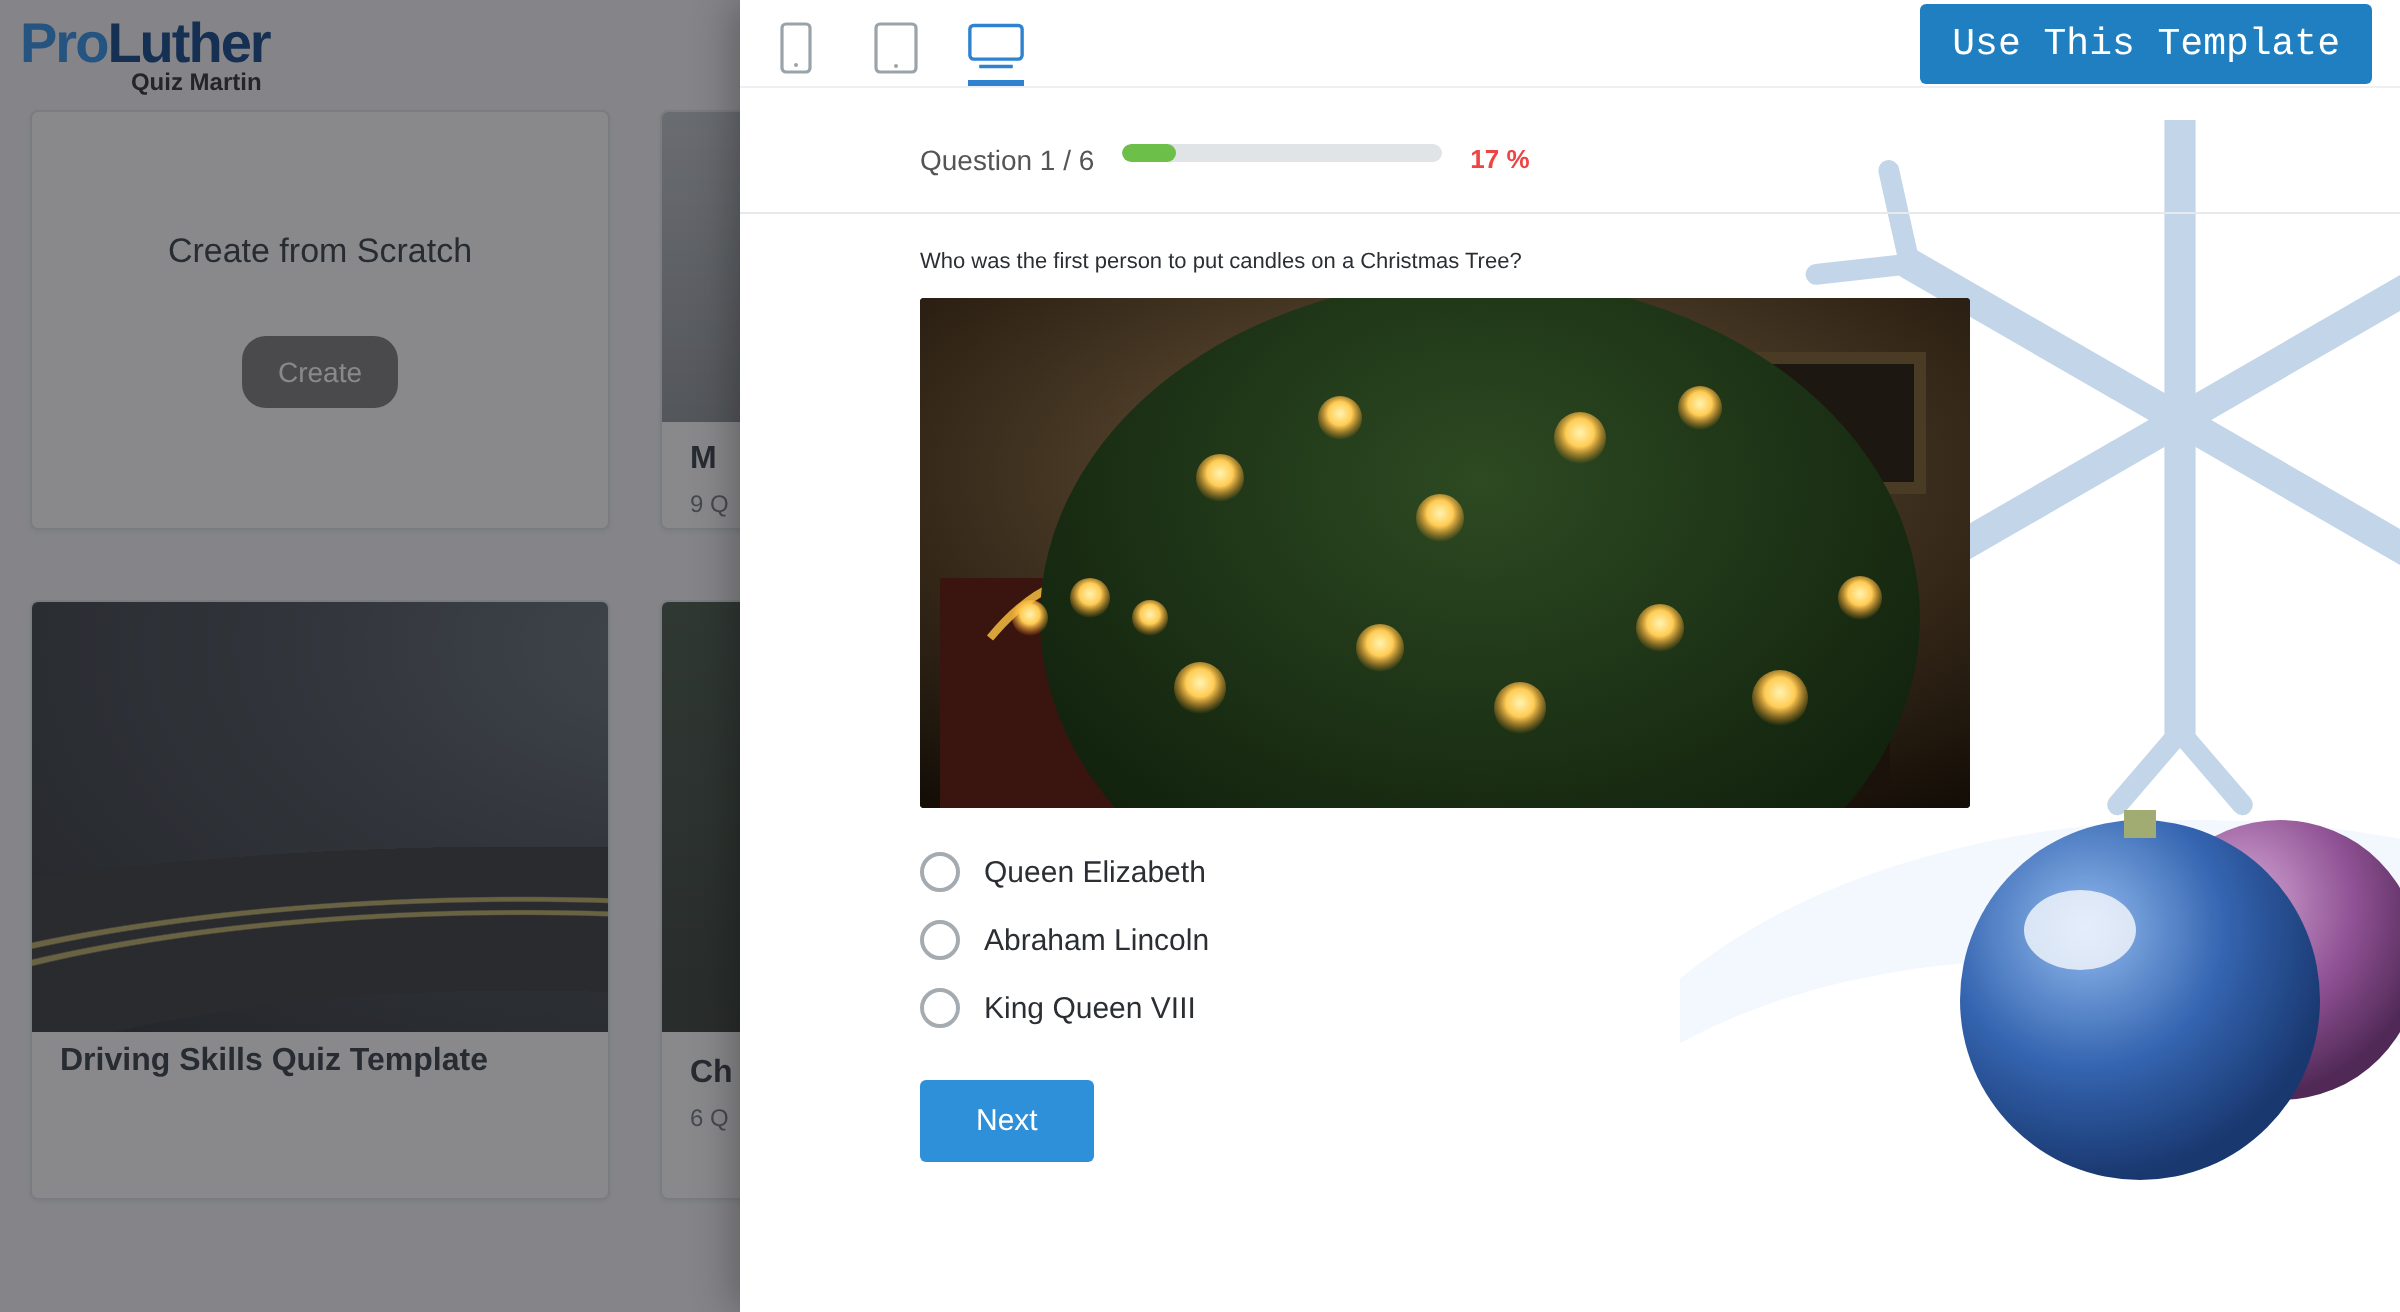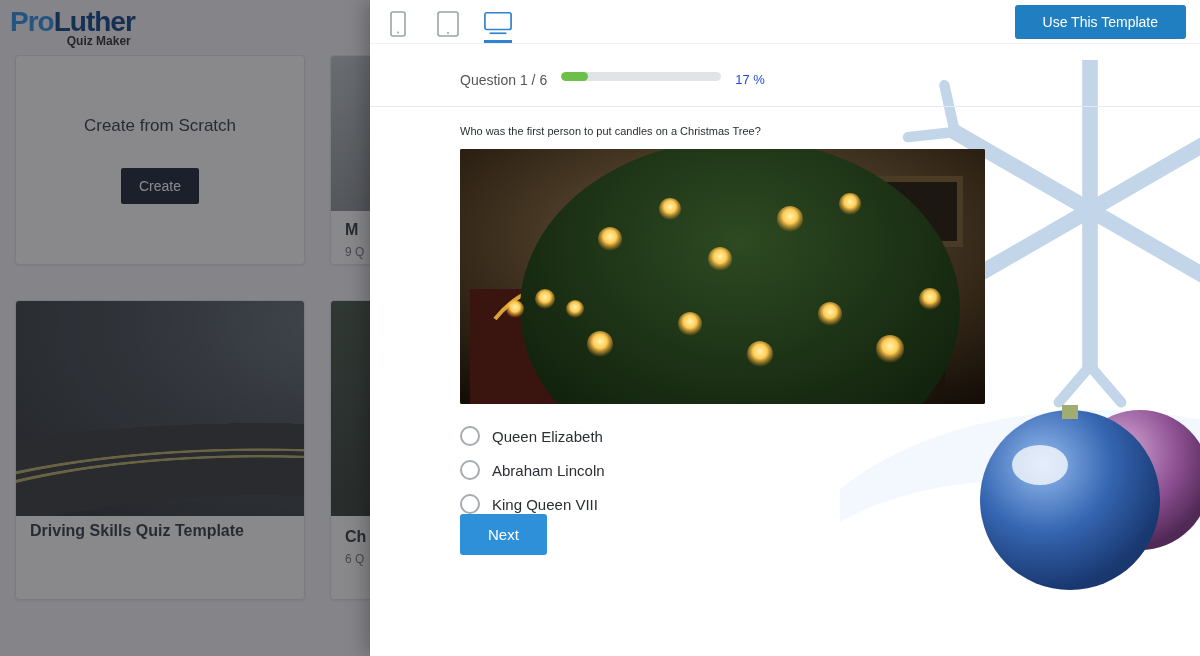--- a/index.html
+++ b/index.html
@@ -11,21 +11,21 @@
   .dim { position: absolute; inset: 0; background: rgba(40,40,45,0.55); z-index: 5; }
 
   .logo { position: absolute; top: 6px; left: 10px; display:flex; flex-direction:column; align-items:flex-end; }
   .logo-top { font-size: 28px; font-weight: 800; letter-spacing: -1px; color:#003a80; }
   .logo-top .pp-blue { color:#2389e6; }
   .logo-sub { font-size: 12px; font-weight:600; color:#222; margin-top:-4px; padding-right:4px;}
 
   .card { position:absolute; background:#fff; border:1px solid #e0e3e6; border-radius:4px; box-shadow:0 1px 3px rgba(0,0,0,0.08); }
   .create-card { top:55px; left:15px; width:290px; height:210px; display:flex; flex-direction:column; align-items:center; justify-content:center; gap:32px;}
   .create-title { font-size:17px; color:#272f38;}
-  .create-btn { background:#0f172a; color:#fff; border:none; padding:10px 18px; border-radius:2px; font-size:14px; cursor:pointer;}
+  .create-btn { background:#737373; color:#fff; border:none; padding:10px 18px; border-radius:12px; font-size:14px; cursor:pointer;}
 
   .card2 { top:55px; left:330px; width:290px; height:210px; overflow:hidden;}
   .card2-img { width:100%; height:155px; background:linear-gradient(#b9bfc3,#898f92); }
   .card2-meta { padding:10px 14px;}
   .card2-title { font-size:16px; font-weight:600; color:#272f38;}
   .card2-sub { font-size:12px; color:#6b7178; margin-top:6px;}
 
   .card3 { top:300px; left:15px; width:290px; height:300px; overflow:hidden;}
   .road { width:100%; height:215px; background:
     radial-gradient(ellipse at 110% 10%, #5e6a72 0%, #3b4349 45%, #1e2225 100%);
@@ -47,47 +47,47 @@
 
   
   .modal { position:absolute; top:0; left:370px; width:830px; height:656px; background:#fff; z-index:10;
            box-shadow:-3px 0 20px rgba(0,0,0,0.3); overflow:hidden;}
   .modal-bg { position:absolute; right:-60px; top:60px; width:420px; height:620px; z-index:0; pointer-events:none; opacity:0.96;}
   .modal-header { position:relative; height:44px; border-bottom:1px solid #eef1f3; display:flex; align-items:center; padding:0 14px; z-index:2;}
   .device-tabs { display:flex; gap:22px; align-items:flex-end; height:100%;}
   .dev { width:28px; height:38px; display:flex; align-items:center; justify-content:center; cursor:pointer; color:#9aa3aa;}
   .dev svg { display:block; }
   .dev.active { color:#2e82cf; border-bottom:3px solid #2e82cf; }
-  .use-btn { margin-left:auto; background:#1f7fc0; color:#fff; border:none; padding:9px 28px; border-radius:3px; font-size:14px; cursor:pointer;}
+  .use-btn { margin-left:auto; background:#1f7fc0; color:#fff; border:none; padding:9px 16px; border-radius:3px; font-size:19px; cursor:pointer;font-family:Liberation Mono, monospace;}
 
   .quiz-wrap { position:relative; z-index:2; padding:28px 90px 0 90px; }
   .progress-row { display:flex; align-items:flex-start; gap:14px; font-size:14px; color:#555;}
   .pbar { flex:0 0 160px; height:9px; background:#e1e4e6; border-radius:5px; overflow:hidden;}
   .pfill { height:100%; background:#6cc04a; border-radius:5px;}
-  .ppct { color:#1d4ed8; font-size:13px;}
+  .ppct { color:#ef4444; font-size:13px;font-weight:bold;}
   .divider { height:1px; background:#e7eaec; margin:18px -90px 18px -90px;}
 
   .qtext { font-size:11px; color:#2b2f33; margin-bottom:12px;}
   .qimg { width:525px; height:255px; border-radius:2px; overflow:hidden; position:relative; background:#1b140c;}
   .qimg svg { width:100%; height:100%; display:block;}
 
   .answers { margin-top:22px; display:flex; flex-direction:column; gap:14px;}
   .ans { display:flex; align-items:center; gap:12px; font-size:15px; color:#2b2f33; cursor:pointer;}
   .radio { width:20px; height:20px; border:2px solid #a4abb1; border-radius:50%; flex-shrink:0;}
-  .next-btn { background:#2e90d9; color:#fff; border:none; padding:12px 28px; border-radius:3px; font-size:15px; cursor:pointer;}
+  .next-btn { margin-top:26px; background:#2e90d9; color:#fff; border:none; padding:12px 28px; border-radius:3px; font-size:15px; cursor:pointer;}
 </style>
 </head>
 <body>
 
 <div class="stage">
 
   <div class="gallery">
     <div class="logo">
       <span class="logo-top"><span class="pp-blue">Pro</span><span>Luther</span></span>
-      <span class="logo-sub">Quiz Maker</span>
+      <span class="logo-sub">Quiz Martin</span>
     </div>
 
     <div class="card create-card">
       <div class="create-title">Create from Scratch</div>
       <button class="create-btn">Create</button>
     </div>
 
     <div class="card card2">
       <div class="card2-img"></div>
       <div class="card2-meta">

